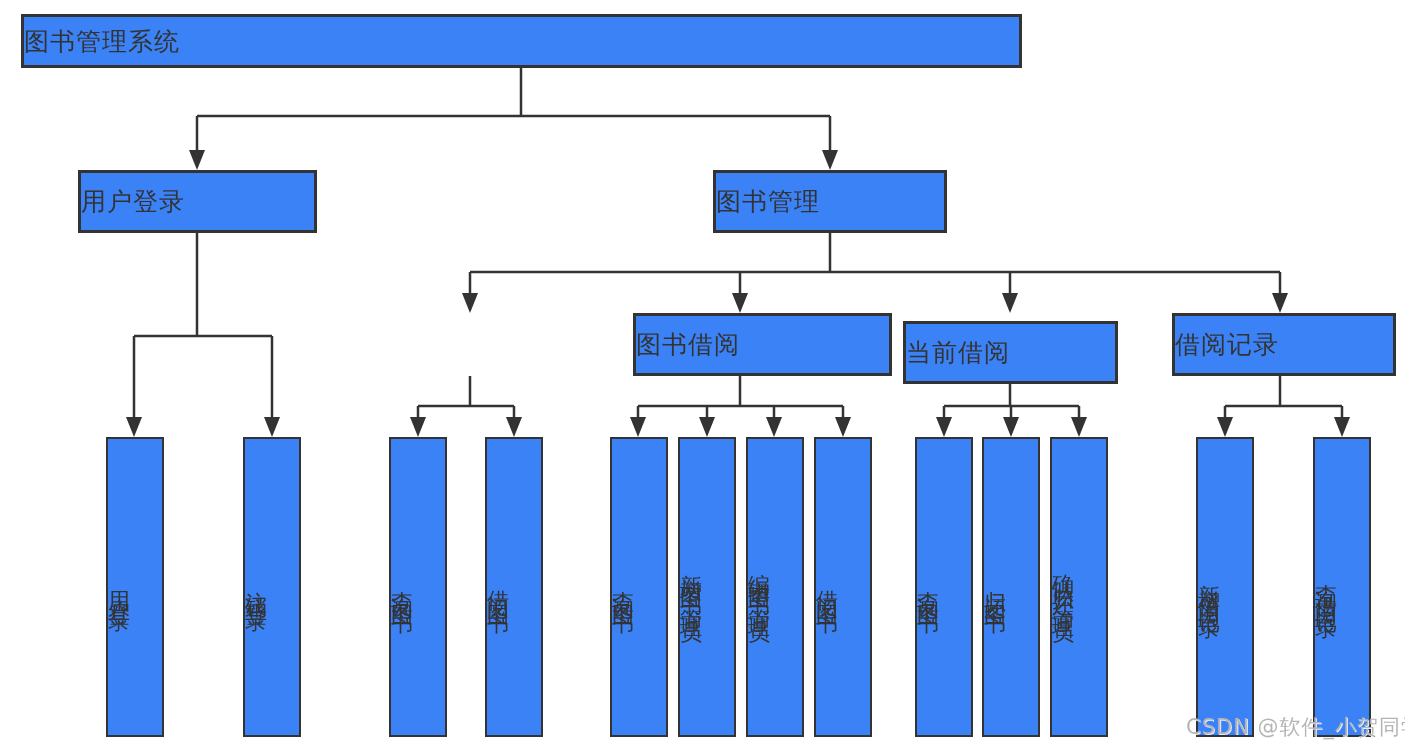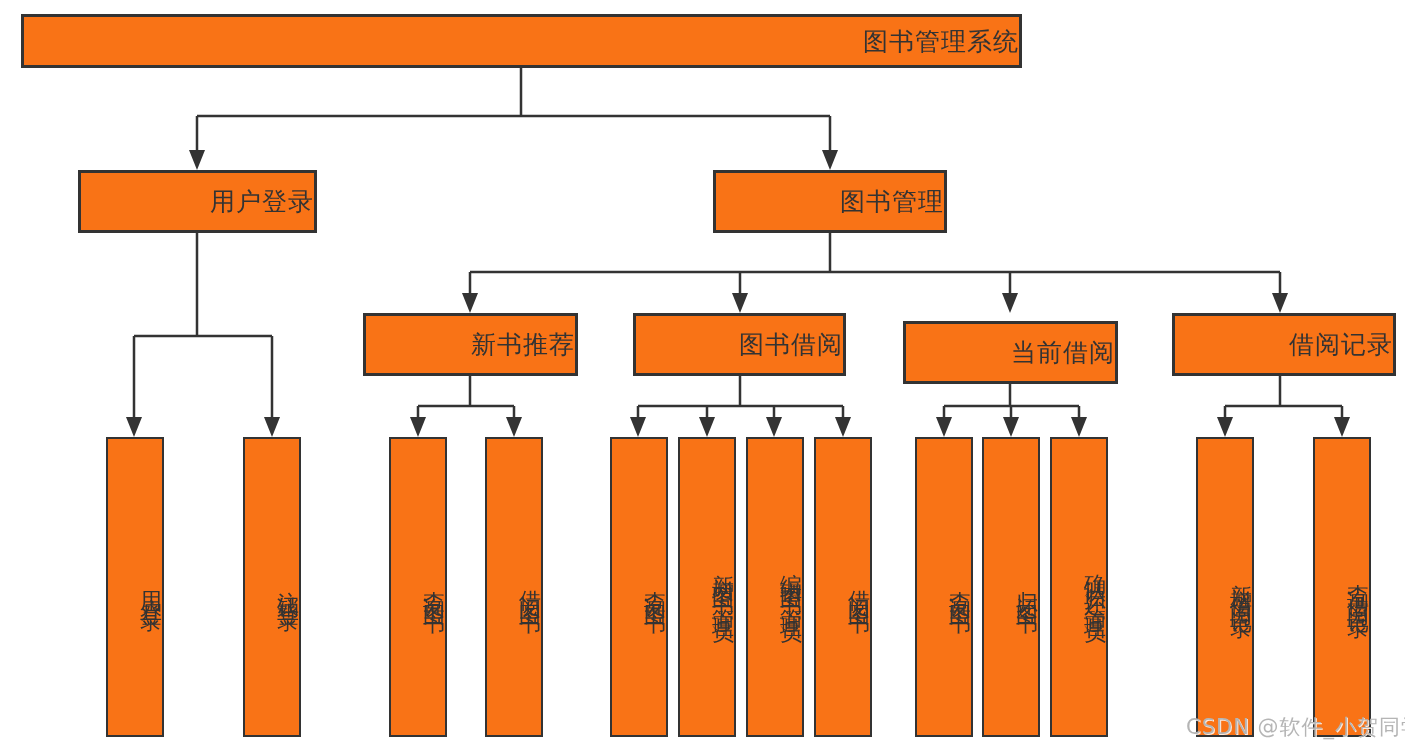--- a/index.html
+++ b/index.html
@@ -2,22 +2,22 @@
 <html><head>
 <meta charset="utf-8">
 <style>
   html,body{margin:0;padding:0;background:#ffffff;}
   #stage{
     position:relative;width:1405px;height:747px;background:#ffffff;overflow:hidden;
     font-family:"DejaVu Sans","Liberation Sans",sans-serif;color:#333333;
   }
   #connectors{position:absolute;left:0;top:0;width:1405px;height:747px;}
   .box{
-    position:absolute;box-sizing:border-box;background:#f97316;
-    border:3px solid #333333;display:flex;align-items:center;justify-content:flex-end;
+    position:absolute;box-sizing:border-box;background:#3b82f6;
+    border:3px solid #333333;display:flex;align-items:center;justify-content:flex-start;
     font-size:25px;letter-spacing:1px;white-space:nowrap;
   }
   .leaf{
     border-width:2px;font-size:22px;letter-spacing:0;
     top:437px;width:58px;height:300px;
   }
   .vtext{
     writing-mode:vertical-rl;text-orientation:mixed;
     letter-spacing:7px;line-height:1;display:block;
   }
@@ -102,24 +102,21 @@
     <span class="hlabel">图书管理系统</span>
   </div>
 
   <div class="box" style="left:78px;top:170px;width:239px;height:63px;">
     <span class="hlabel">用户登录</span>
   </div>
   <div class="box" style="left:713px;top:170px;width:234px;height:63px;">
     <span class="hlabel">图书管理</span>
   </div>
 
-  <div class="box" style="left:363px;top:313px;width:215px;height:63px;">
-    <span class="hlabel">新书推荐</span>
-  </div>
-  <div class="box" style="left:633px;top:313px;width:213px;height:63px;">
+  <div class="box" style="left:633px;top:313px;width:259px;height:63px;">
     <span class="hlabel">图书借阅</span>
   </div>
   <div class="box" style="left:903px;top:313px;width:215px;height:63px;margin-top:8px;">
     <span class="hlabel">当前借阅</span>
   </div>
   <div class="box" style="left:1172px;top:313px;width:224px;height:63px;">
     <span class="hlabel">借阅记录</span>
   </div>
 
   <div class="box leaf" style="left:106px;">

